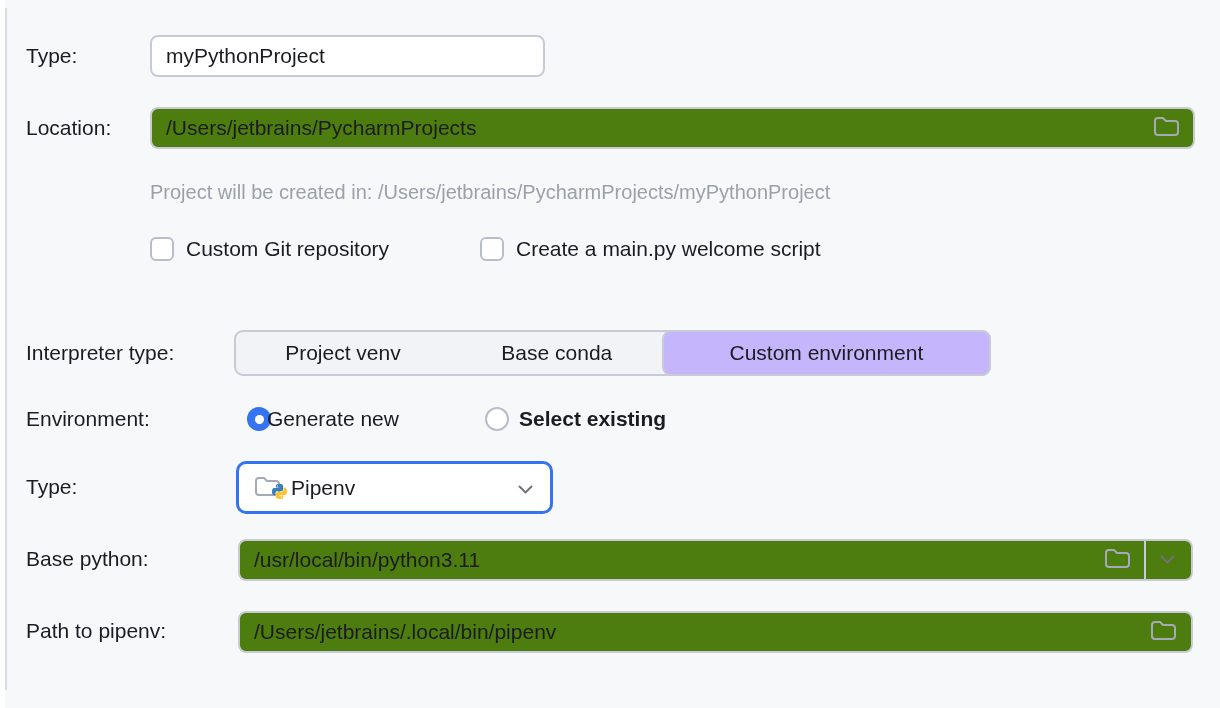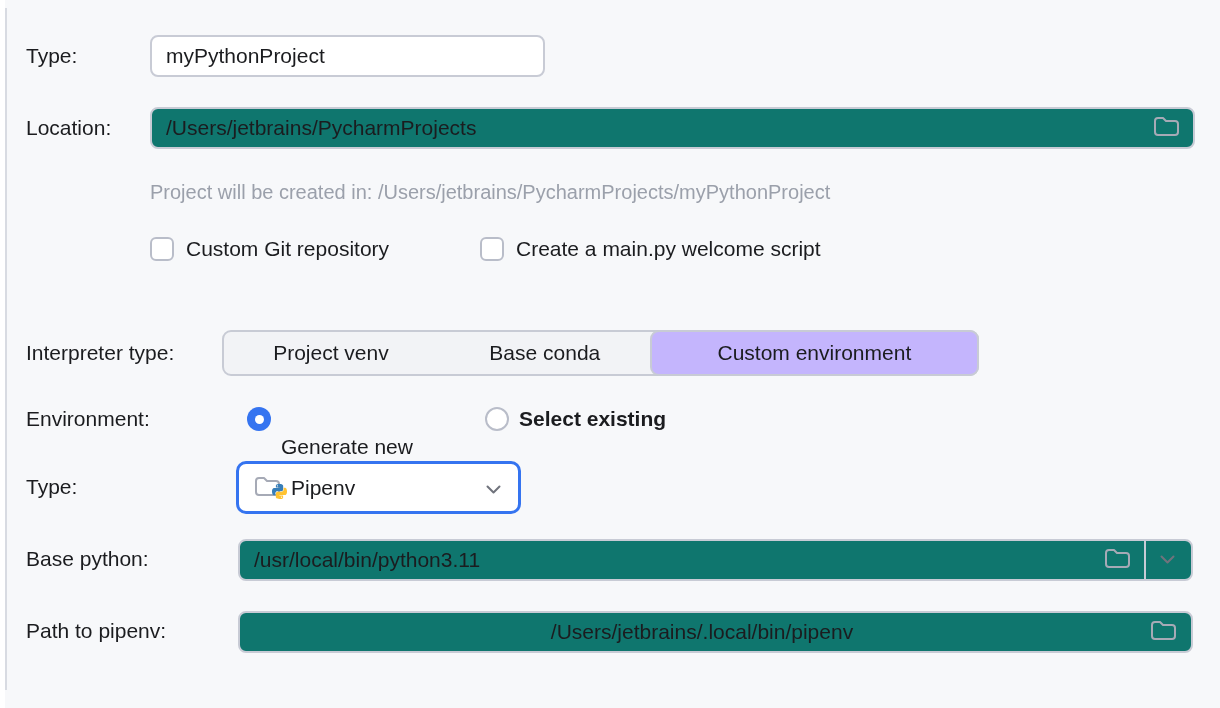--- a/index.html
+++ b/index.html
@@ -34,52 +34,52 @@
               display:flex; align-items:center; justify-content:center; background:transparent;
               border:none; cursor:pointer; }
 
   .hint { position:absolute; left:150px; top:180px; color:#9ba0ab; font-size:20px; line-height:24px; white-space:nowrap; }
 
   .checkbox { position:absolute; width:24px; height:24px; background:#ffffff;
               border:2px solid #b9bdc9; border-radius:6px; cursor:pointer; }
   .check-label { position:absolute; line-height:24px; white-space:nowrap; }
 
   .segmented {
-    position:absolute; left:222px; top:330px; width:757px; height:46px;
+    position:absolute; left:234px; top:330px; width:757px; height:46px;
     background:#f2f3f6; border:2px solid #c8cbd5; border-radius:9px;
     display:flex;
   }
   .segment {
     display:flex; align-items:center; justify-content:center;
     height:100%; cursor:pointer; white-space:nowrap;
   }
   .segment.sel {
     background:#c4b5fd; border:2px solid #c8cbd5; border-radius:9px;
     margin:-2px; height:calc(100% + 4px); z-index:2;
   }
   .seg-1 { width:215px; } .seg-2 { width:215px; } .seg-3 { width:331px; }
 
   .radio { position:absolute; width:24px; height:24px; border-radius:50%; cursor:pointer; }
   .radio.off { background:#ffffff; border:2px solid #b9bdc9; }
   .radio.on  { background:#3574f0; display:flex; align-items:center; justify-content:center; }
   .radio-dot { width:9px; height:9px; border-radius:50%; background:#ffffff; }
   .radio-label { position:absolute; line-height:24px; white-space:nowrap; }
 
   .type-select {
-    position:absolute; left:236px; top:461px; width:285px; height:53px;
+    position:absolute; left:236px; top:461px; width:317px; height:53px;
     background:#ffffff; border:3px solid #3574f0; border-radius:10px;
     display:flex; align-items:center; cursor:pointer;
   }
   .type-icon { position:relative; width:30px; height:26px; margin-left:15px; flex:0 0 auto; }
   .type-icon .pylogo { position:absolute; right:-3px; bottom:-3px; }
   .type-value { margin-left:7px; }
   .type-chevron { position:absolute; right:16px; top:50%; transform:translateY(-50%); }
 
   .combo-divider { position:absolute; top:0; width:2px; height:100%; background:#c8cbd5; }
-  .input-shell { position:absolute; background:#0f766e; border:2px solid #c8cbd5; border-radius:8px; }
+  .input-shell { position:absolute; background:#4d7c0f; border:2px solid #c8cbd5; border-radius:8px; }
   .input-shell input {
     position:absolute; left:0; top:0; width:100%; height:100%;
     border:none; background:transparent; outline:none;
     font-family:"Liberation Sans","DejaVu Sans",sans-serif;
     font-size:21px; color:#1b1c1f; padding:0 14px; border-radius:8px;
   }
 </style>
 </head>
 <body>
 
@@ -118,21 +118,21 @@
   </div>
   <div class="segment seg-3 sel">
     <span>Custom environment</span>
   </div>
 </div>
 
 <div class="row-label" style="top:407px;">Environment:</div>
 <span class="radio on" style="left:247px; top:407px;">
     <span class="radio-dot"></span>
   </span>
-<span class="radio-label" style="left:281px; top:407px;margin-top:28px;">Generate new</span>
+<span class="radio-label" style="left:267px; top:407px;">Generate new</span>
 <span class="radio off" style="left:485px; top:407px;"></span>
 <span class="radio-label" style="left:519px; top:407px;font-weight:bold;">Select existing</span>
 
 <div class="row-label" style="top:475px;">Type:</div>
 <div class="type-select">
   <span class="type-icon">
     <svg width="27" height="23" viewBox="0 0 27 23">
         <path d="M2 6 q0-3 3-3 h5 l3 3 h9 q3 0 3 3 v8 q0 3-3 3 H5 q-3 0-3-3 z" fill="none" stroke="#a6aab6" stroke-width="2" stroke-linejoin="round"></path>
       </svg>
     <span class="pylogo">
@@ -165,21 +165,21 @@
     <span>
       <svg width="17" height="11" viewBox="0 0 17 11">
           <path d="M2.5 2.5 l6 6 6-6" fill="none" stroke="#70737c" stroke-width="2" stroke-linecap="round" stroke-linejoin="round"></path>
         </svg>
     </span>
   </button>
 </div>
 
 <div class="row-label" style="top:619px;">Path to pipenv:</div>
 <div class="input-shell" style="left:238px; top:611px; width:955px; height:42px;">
-  <input style="padding-right: 41px; text-align: center;" value="/Users/jetbrains/.local/bin/pipenv">
+  <input style="padding-right: 41px;" value="/Users/jetbrains/.local/bin/pipenv">
   <button class="icon-btn" style="right:14px;">
     <span>
       <svg width="27" height="23" viewBox="0 0 27 23">
           <path d="M2 6 q0-3 3-3 h5 l3 3 h9 q3 0 3 3 v8 q0 3-3 3 H5 q-3 0-3-3 z" fill="none" stroke="#a6aab6" stroke-width="2" stroke-linejoin="round"></path>
         </svg>
     </span>
   </button>
 </div>
 
 </body></html>

